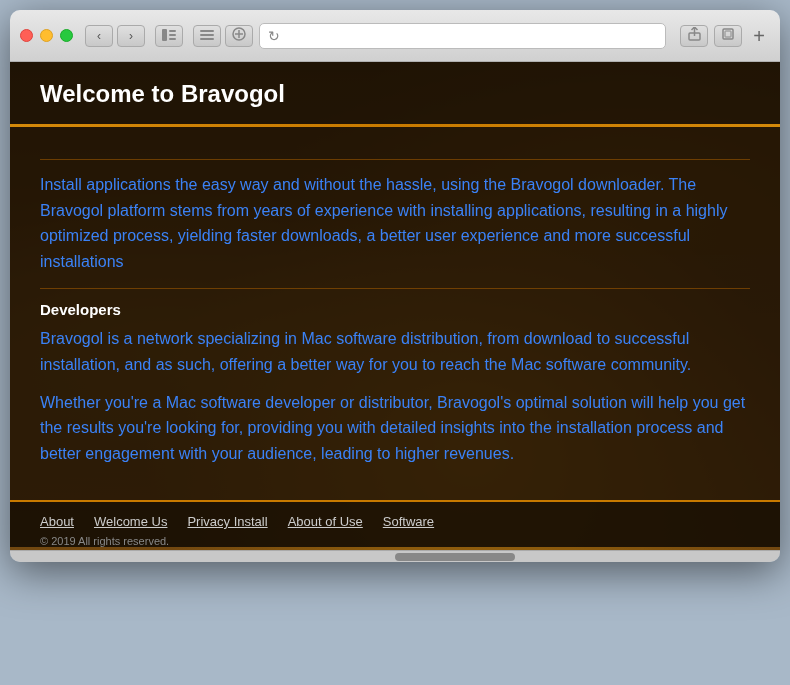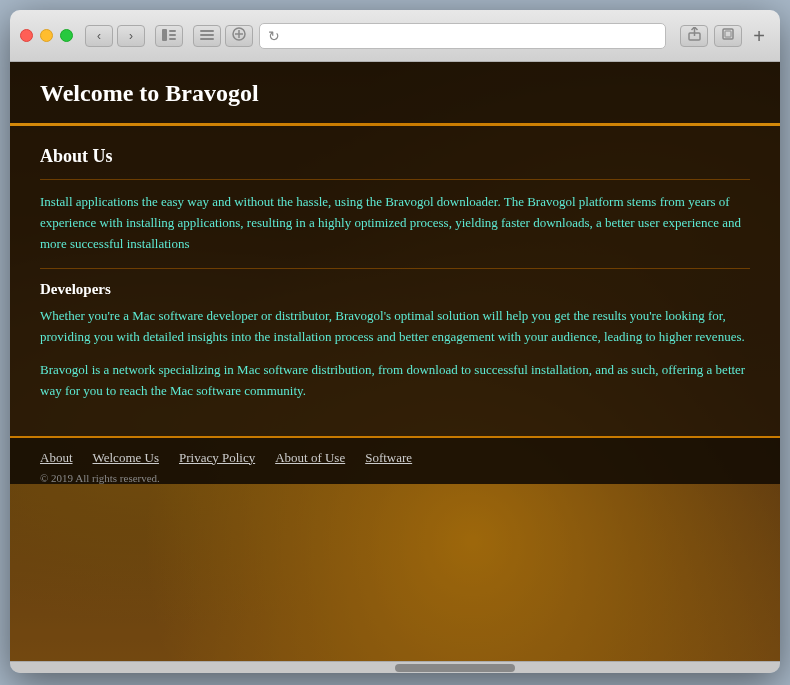--- a/index.html
+++ b/index.html
@@ -137,22 +137,21 @@
       justify-content: center;
       font-size: 18px;
       color: #666;
     }
 
     
     .browser-content {
       background: #3a2a10;
       position: relative;
       overflow: hidden;
-      height: 599px;
-      font-family: Liberation Serif, serif;
+      height: 488px;
     }
 
     
     .bg-texture {
       position: absolute;
       top: 0; left: 0; right: 0; bottom: 0;
       background:
         radial-gradient(ellipse at 60% 80%, #c8820a 0%, transparent 50%),
         radial-gradient(ellipse at 20% 60%, #8b5e0a 0%, transparent 40%),
         radial-gradient(ellipse at 80% 30%, #6b4208 0%, transparent 40%),
@@ -203,22 +202,22 @@
       margin-bottom: 8px;
     }
 
     .section-divider {
       height: 1px;
       background: rgba(180, 100, 0, 0.5);
       margin: 12px 0;
     }
 
     .body-text {
-      color: #5eead4;
-      font-size: 13px;
+      color: #3b82f6;
+      font-size: 16px;
       line-height: 1.6;
       margin-bottom: 12px;
     }
 
     .subsection {
       margin-bottom: 14px;
     }
 
     
     .site-footer {
@@ -344,41 +343,40 @@
   <div class="browser-content">
     <div class="bg-texture"></div>
     <div class="content-overlay">
 
       <div class="site-header">
         <h1 class="site-title">Welcome to Bravogol</h1>
       </div>
       <div class="header-divider"></div>
 
       <div class="site-main">
-        <h2 class="section-title">About Us</h2>
         <div class="section-divider"></div>
 
         <div class="subsection">
           <p class="body-text">Install applications the easy way and without the hassle, using the Bravogol downloader. The Bravogol platform stems from years of experience with installing applications, resulting in a highly optimized process, yielding faster downloads, a better user experience and more successful installations</p>
         </div>
 
         <div class="section-divider"></div>
 
         <div class="subsection">
           <h3 class="subsection-title">Developers</h3>
+          <p class="body-text">Bravogol is a network specializing in Mac software distribution, from download to successful installation, and as such, offering a better way for you to reach the Mac software community.</p>
           <p class="body-text">Whether you're a Mac software developer or distributor, Bravogol's optimal solution will help you get the results you're looking for, providing you with detailed insights into the installation process and better engagement with your audience, leading to higher revenues.</p>
-          <p class="body-text">Bravogol is a network specializing in Mac software distribution, from download to successful installation, and as such, offering a better way for you to reach the Mac software community.</p>
         </div>
       </div>
 
       <div class="site-footer">
         <nav class="footer-nav">
           <a class="footer-link">About</a>
           <a class="footer-link">Welcome Us</a>
-          <a class="footer-link">Privacy Policy</a>
+          <a class="footer-link">Privacy Install</a>
           <a class="footer-link">About of Use</a>
           <a class="footer-link">Software</a>
         </nav>
         <p class="footer-copy">© 2019 All rights reserved.</p>
       </div>
     </div>
   </div>
 
   <div class="scrollbar-area">
     <div class="scrollbar-thumb"></div>

